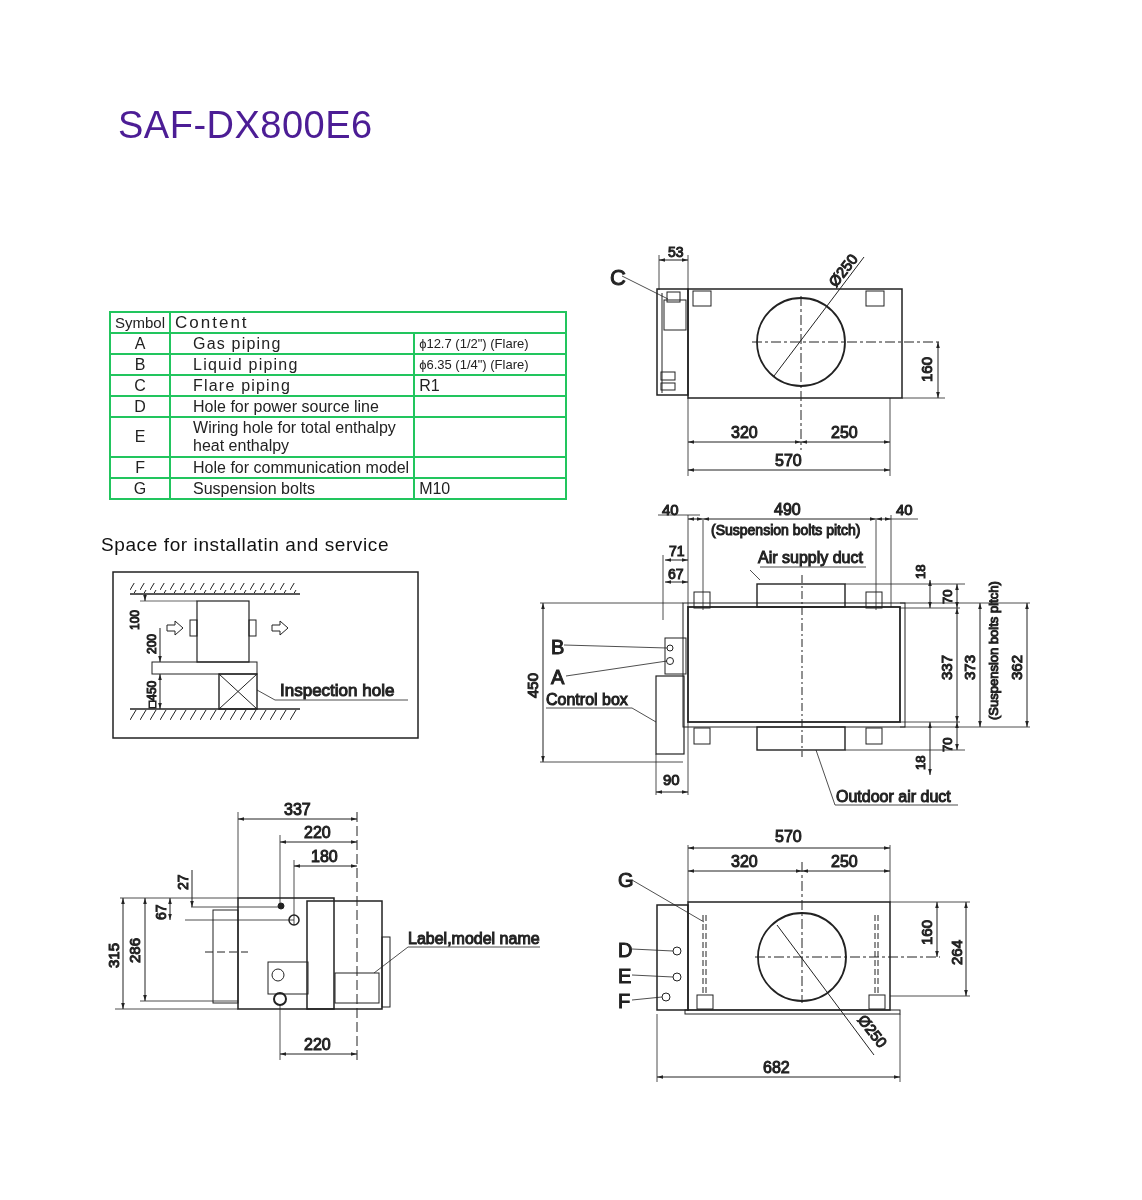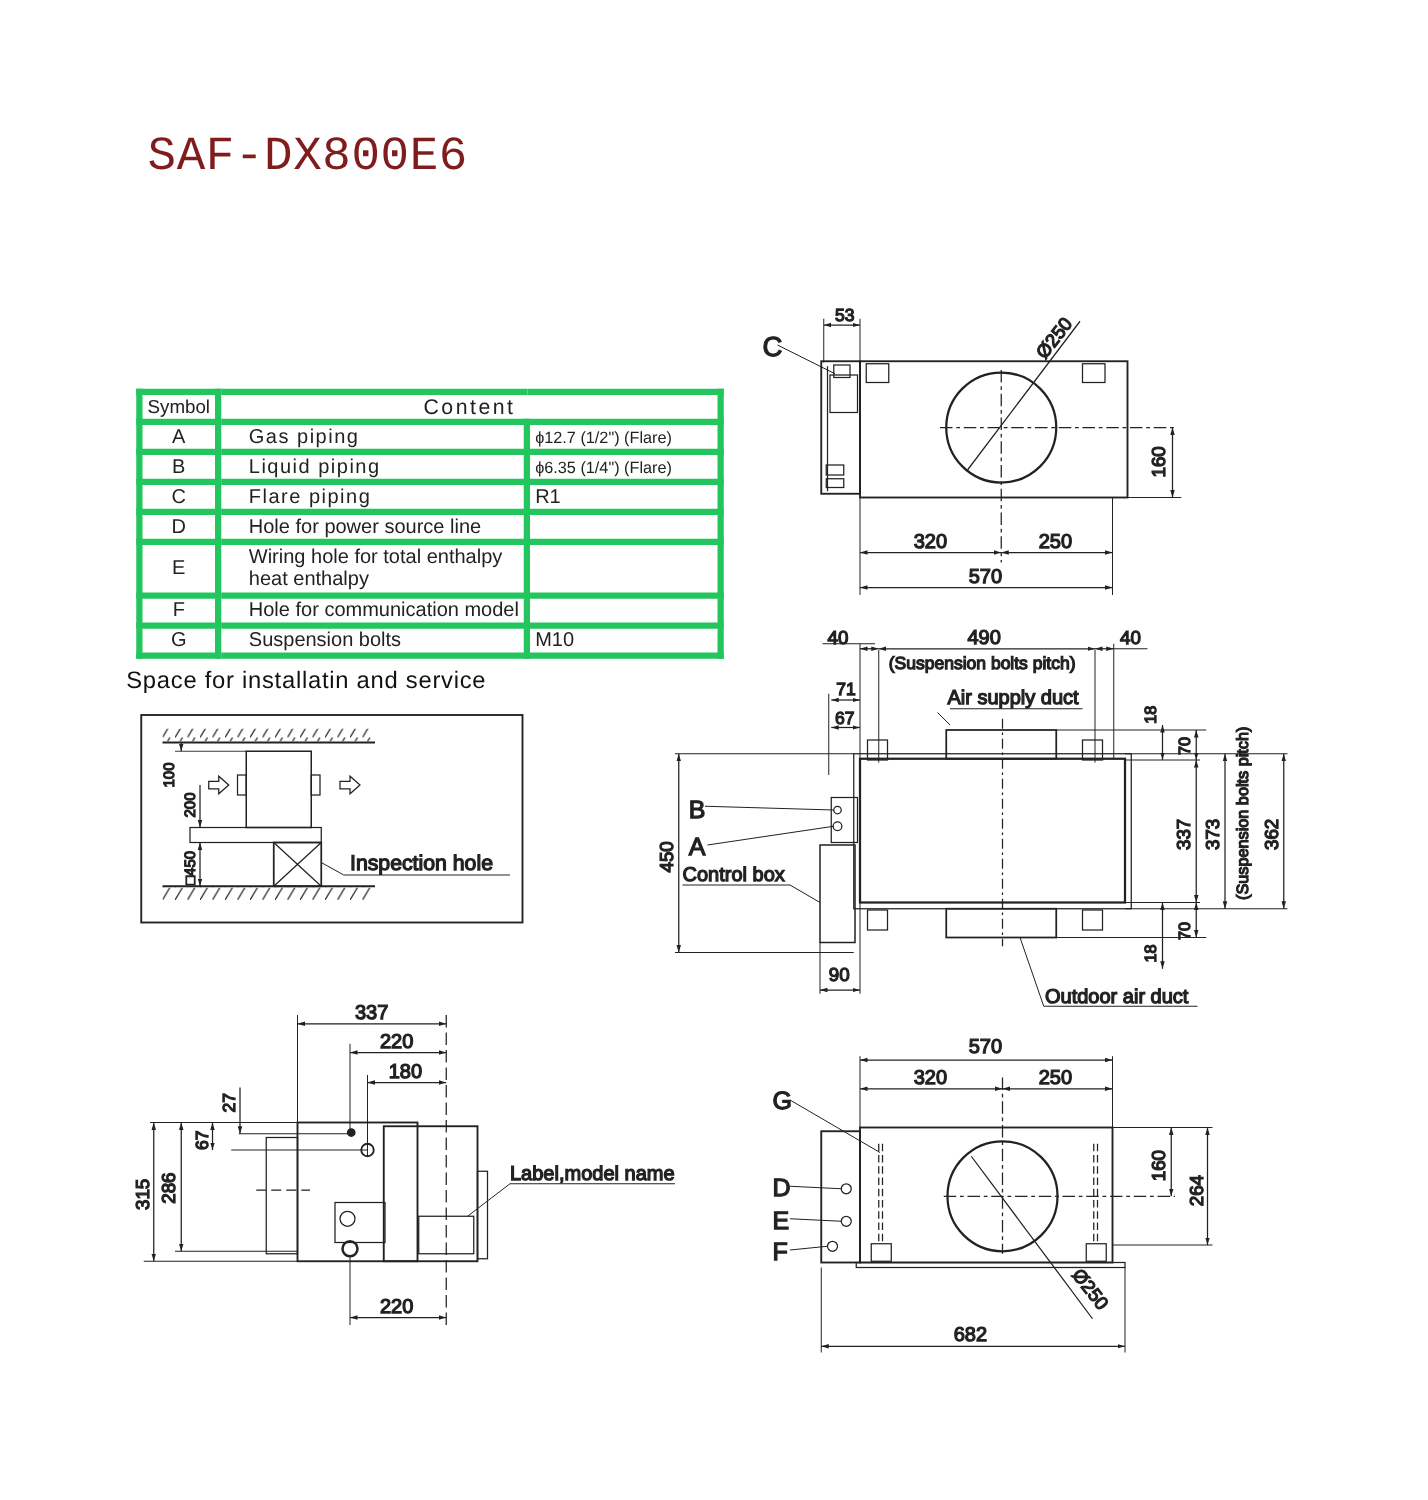--- a/index.html
+++ b/index.html
@@ -1,43 +1,43 @@
 <!DOCTYPE html>
 <html><head>
 <meta charset="utf-8">
 <style>
   html, body { margin:0; padding:0; background:#ffffff; }
   body { width:1142px; height:1200px; position:relative; overflow:hidden;
          font-family:"Liberation Sans", sans-serif; color:#111; }
   .title { position:absolute; left:118px; top:104px; font-size:38px; letter-spacing:0.5px;
-           font-family:Liberation Mono, monospace; color:#7f1d1d; }
+           font-family:Liberation Sans, sans-serif; color:#4c1d95; }
   table.spec { position:absolute; left:109px; top:311px; border-collapse:collapse;
                font-family:"Liberation Sans", sans-serif; color:#222; }
-  table.spec td { border:5px solid #22c55e; padding:0 4px; height:19px; line-height:19px; white-space:nowrap; }
+  table.spec td { border:2px solid #22c55e; padding:0 4px; height:19px; line-height:19px; white-space:nowrap; }
   table.spec td.sym { width:48px; text-align:center; font-size:16px; }
   table.spec td.cont { width:172px; font-size:16px; letter-spacing:1.2px;padding-left:22px; }
   table.spec td.cont.small { font-size:16px; letter-spacing:0; }
   table.spec td.val { width:142px; font-size:13px; }
   table.spec td.val.big { font-size:16px; }
   table.spec tr.tall td { height:38px; line-height:18px; }
   table.spec tr.head td { font-size:17px; }
   .space-title { position:absolute; left:101px; top:534px; font-size:19px; letter-spacing:0.6px; }
   svg.draw { position:absolute; left:0; top:0; }
   svg text { font-family:"Liberation Sans", sans-serif; fill:#222; }
 </style>
 </head>
 <body>
 
 <div class="title">SAF-DX800E6</div>
 
 <table class="spec">
   <tbody>
       <tr class="head">
     <td class="sym" style="font-size:15px">Symbol</td>
-    <td colspan="2" style="text-align:center;letter-spacing:2px">Content</td>
+    <td colspan="2" style="text-align:left;letter-spacing:2px">Content</td>
   </tr>
   <tr>
     <td class="sym">A</td>
     <td class="cont">Gas piping</td>
     <td class="val">ϕ12.7 (1/2") (Flare)</td>
   </tr>
   <tr>
     <td class="sym">B</td>
     <td class="cont">Liquid piping</td>
     <td class="val">ϕ6.35 (1/4") (Flare)</td>

